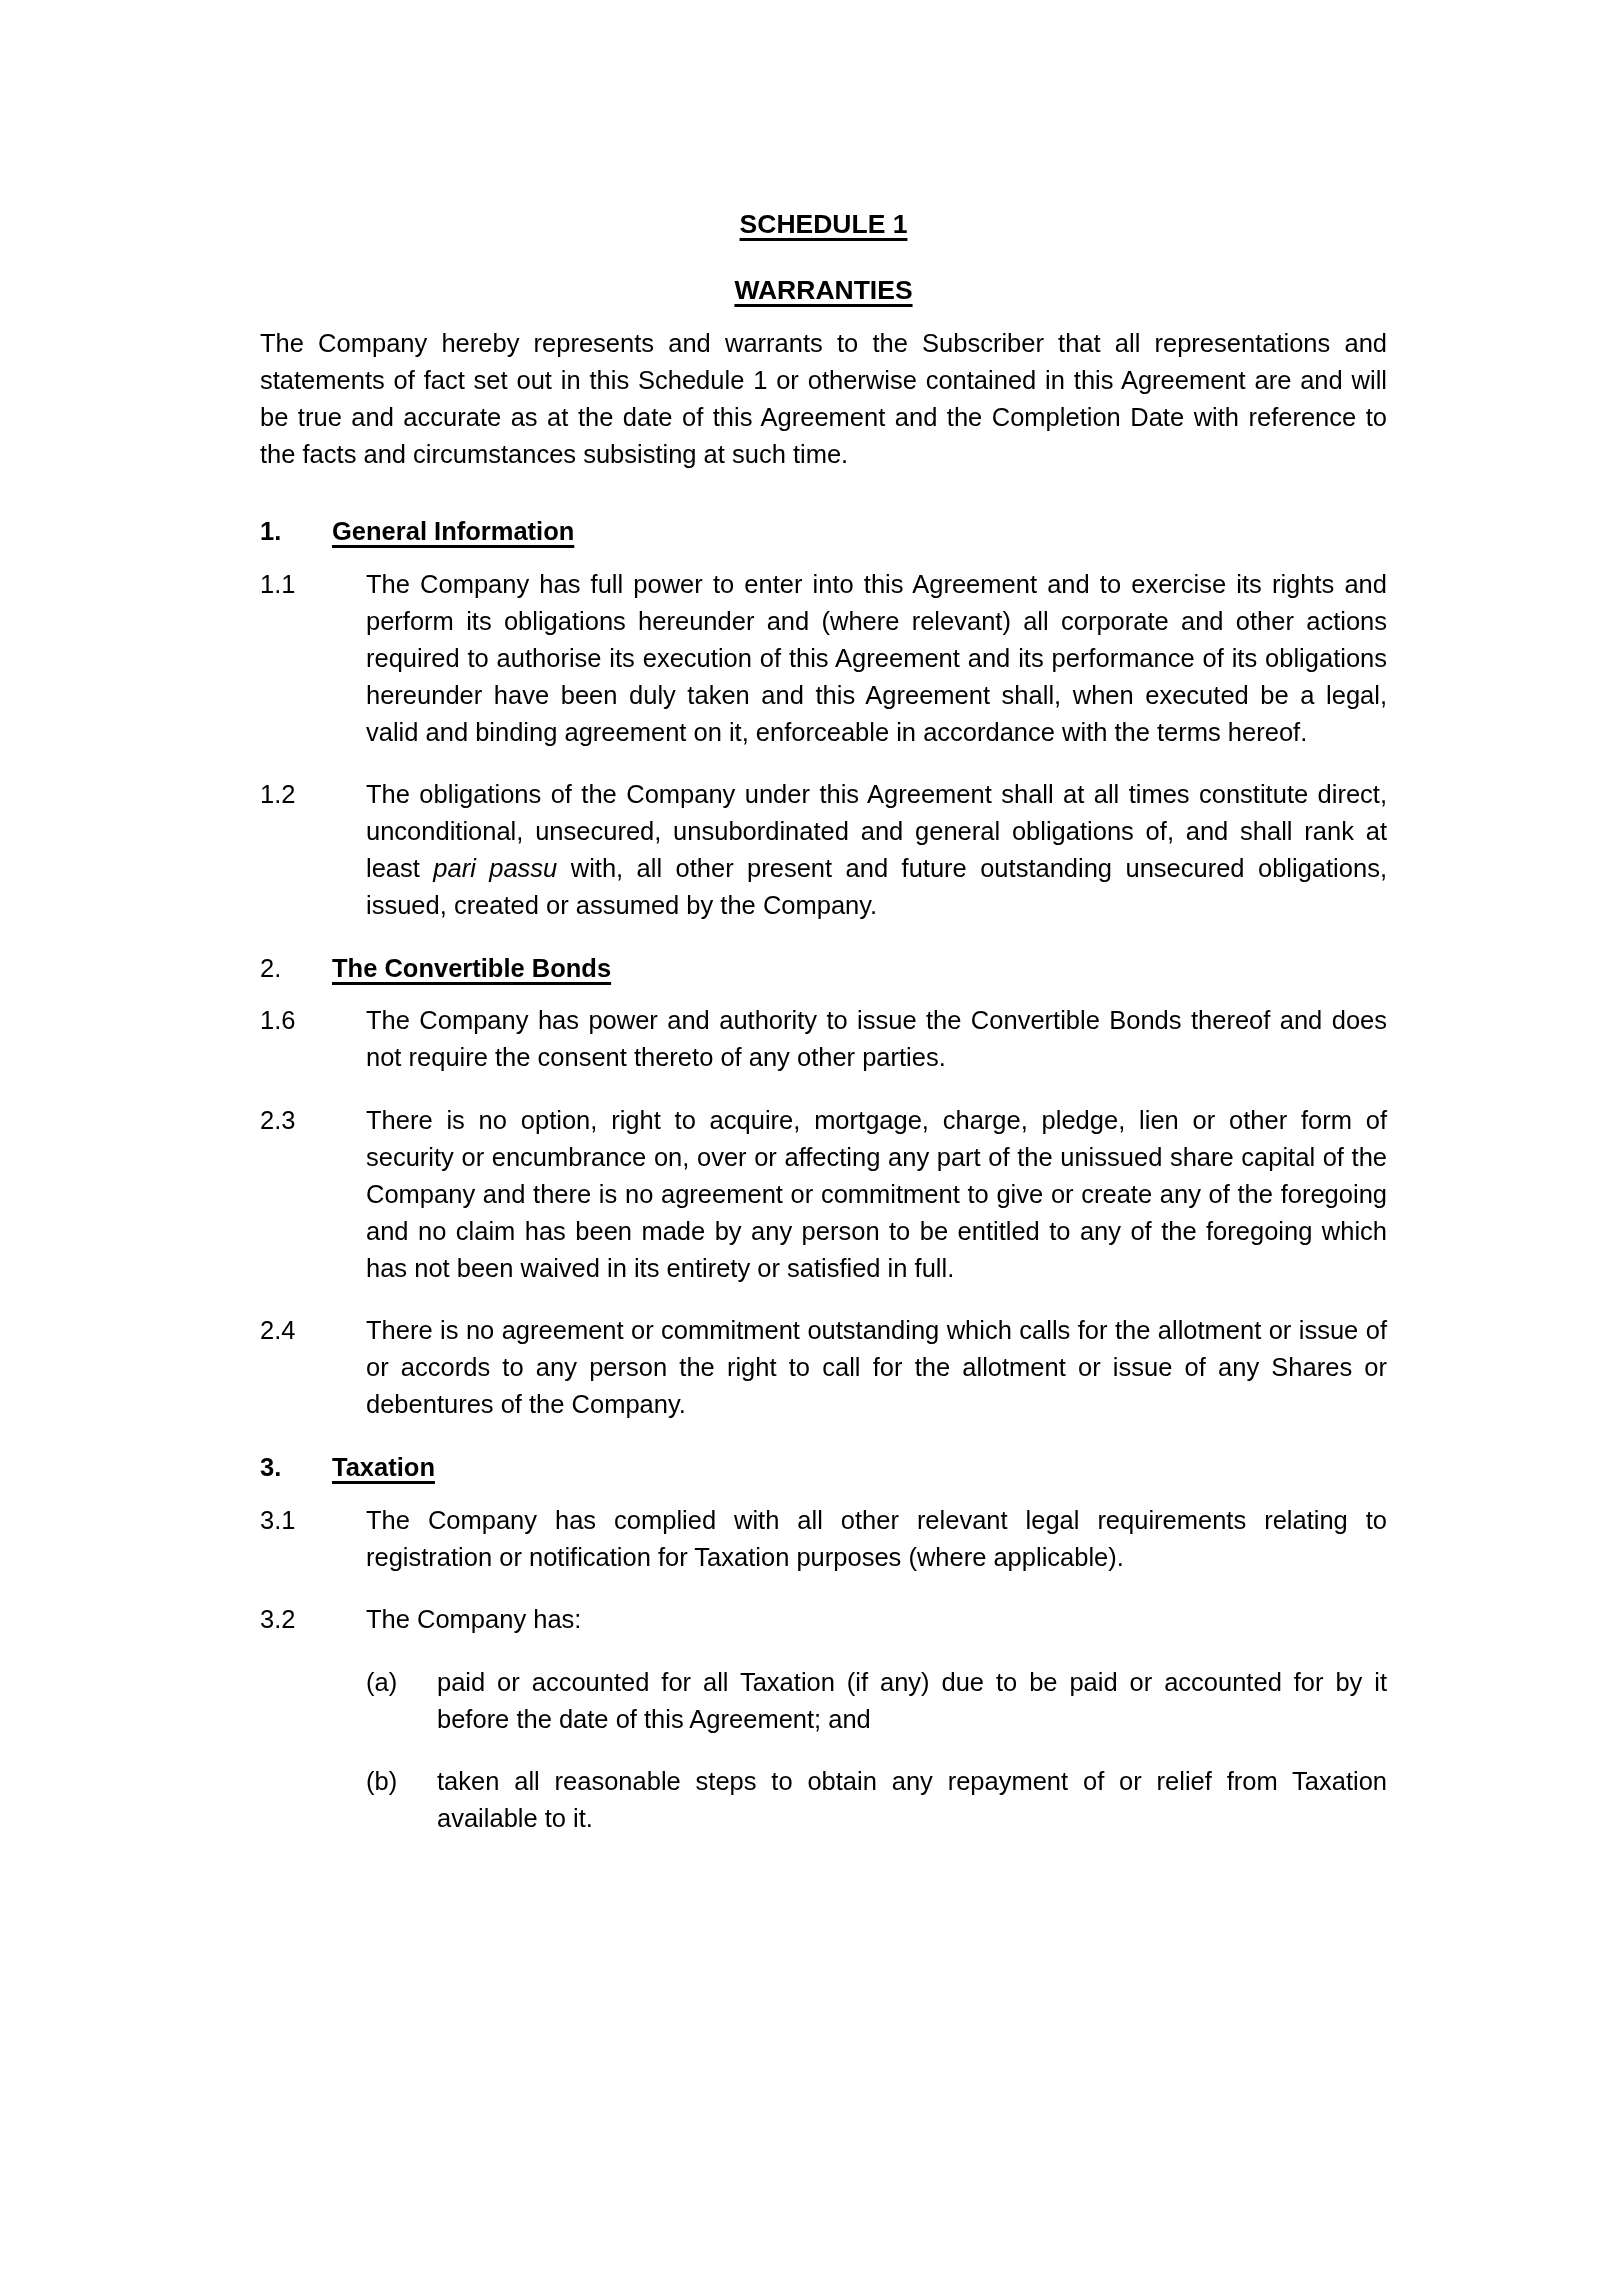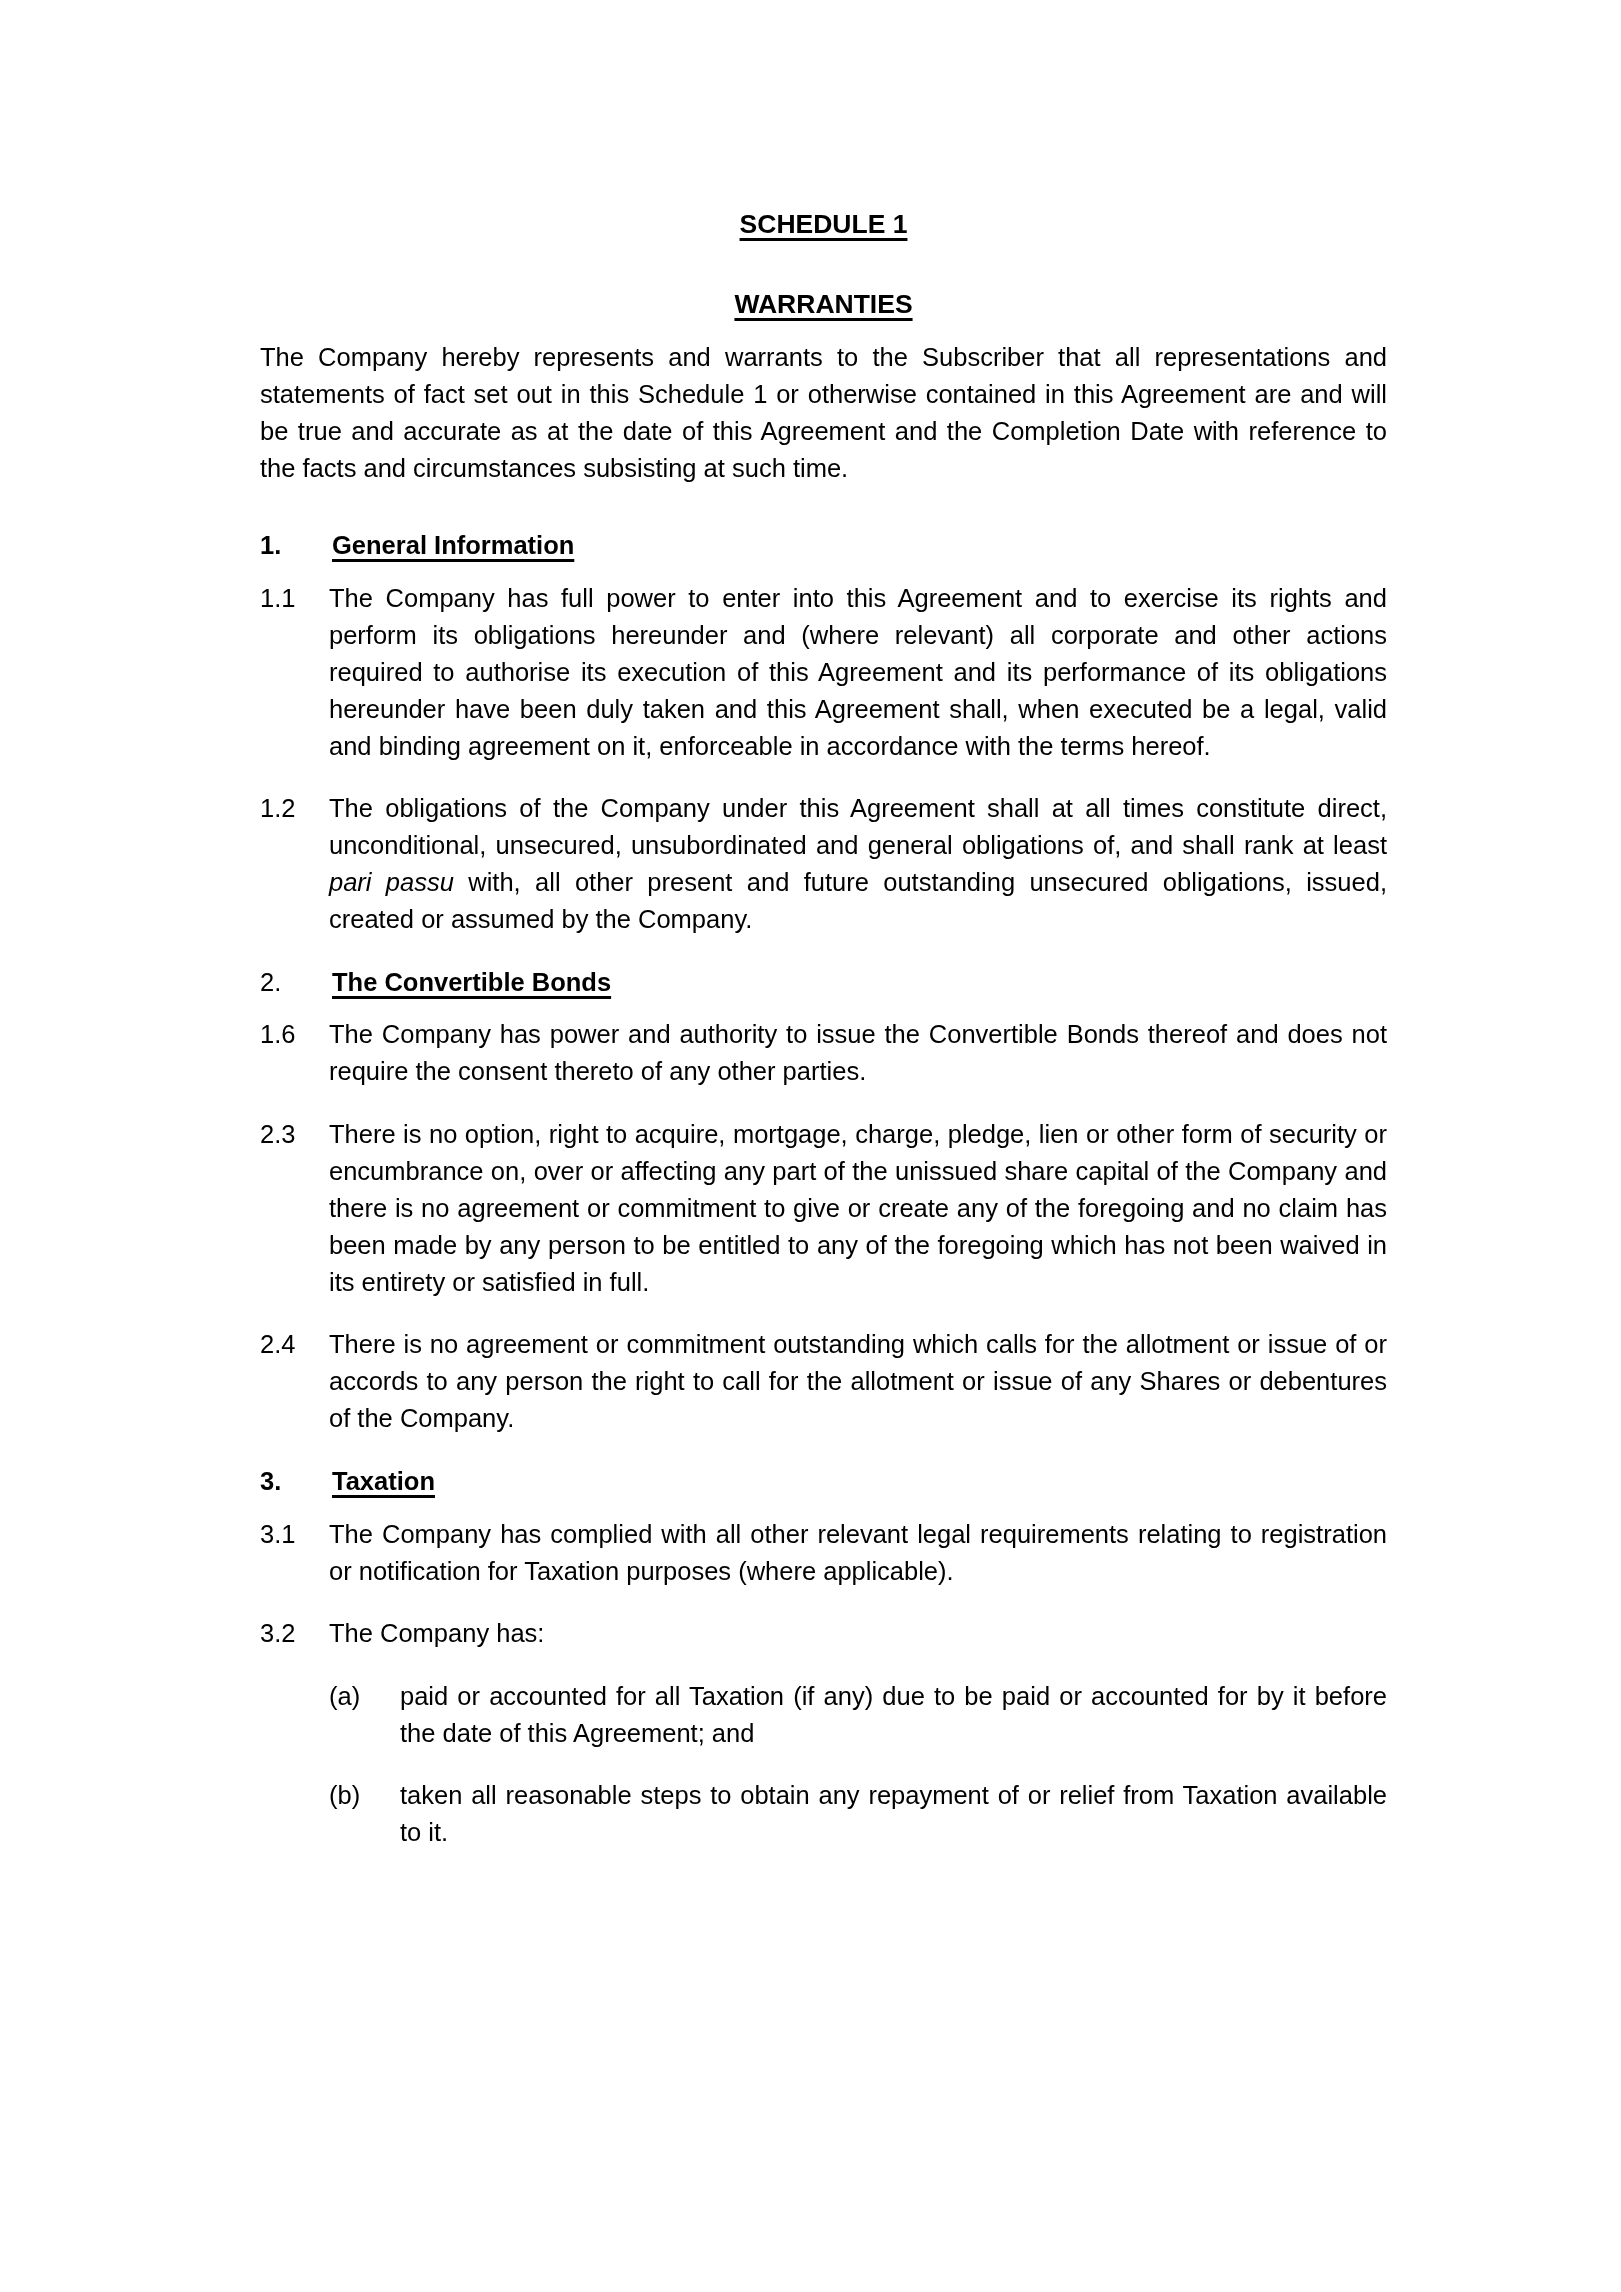--- a/index.html
+++ b/index.html
@@ -20,21 +20,21 @@
     position: relative;
   }
   .doc-heading {
     text-align: center;
     font-size: 26.5px;
     font-weight: bold;
     text-decoration: underline;
     text-decoration-thickness: 2.9px;
     text-underline-offset: 4.9px;
   }
-  .doc-heading.first { margin-bottom: 43px; }
+  .doc-heading.first { margin-bottom: 29px; }
   .doc-heading.second { margin-bottom: 16px; }
   .intro {
     text-align: justify;
     margin-bottom: 40px;
   }
   .section-heading {
     display: grid;
     grid-template-columns: 72px 1fr;
     margin-bottom: 15.7px;
   }
@@ -44,20 +44,21 @@
     font-weight: bold;
     text-decoration: underline;
     text-decoration-thickness: 2.9px;
     text-underline-offset: 4.9px;
     justify-self: start;
   }
   .clause {
     display: grid;
     grid-template-columns: 69px 1fr;
     margin-bottom: 25.5px;
+    gap: 37px;
   }
   .clause-text { text-align: justify; }
   .clause-text em, .subclause-text em { font-style: italic; }
   .subclause {
     display: grid;
     grid-template-columns: 71px 1fr;
     margin-top: 25.5px;
   }
   .subclause-text { text-align: justify; }
   .page-number {

